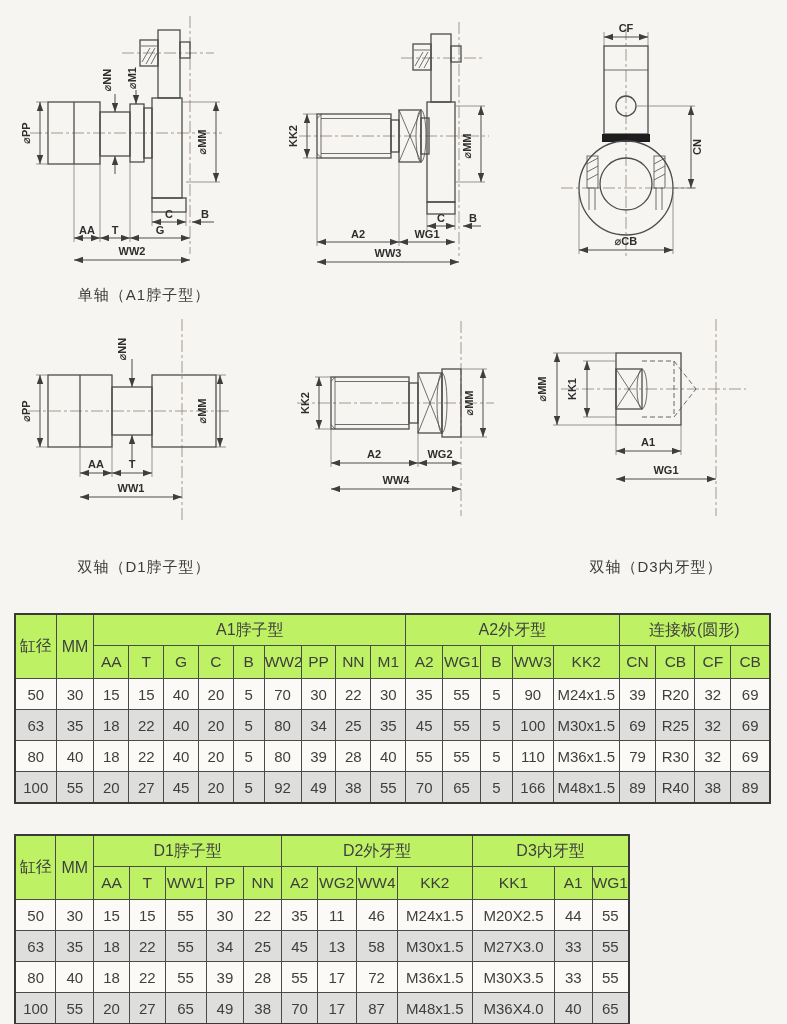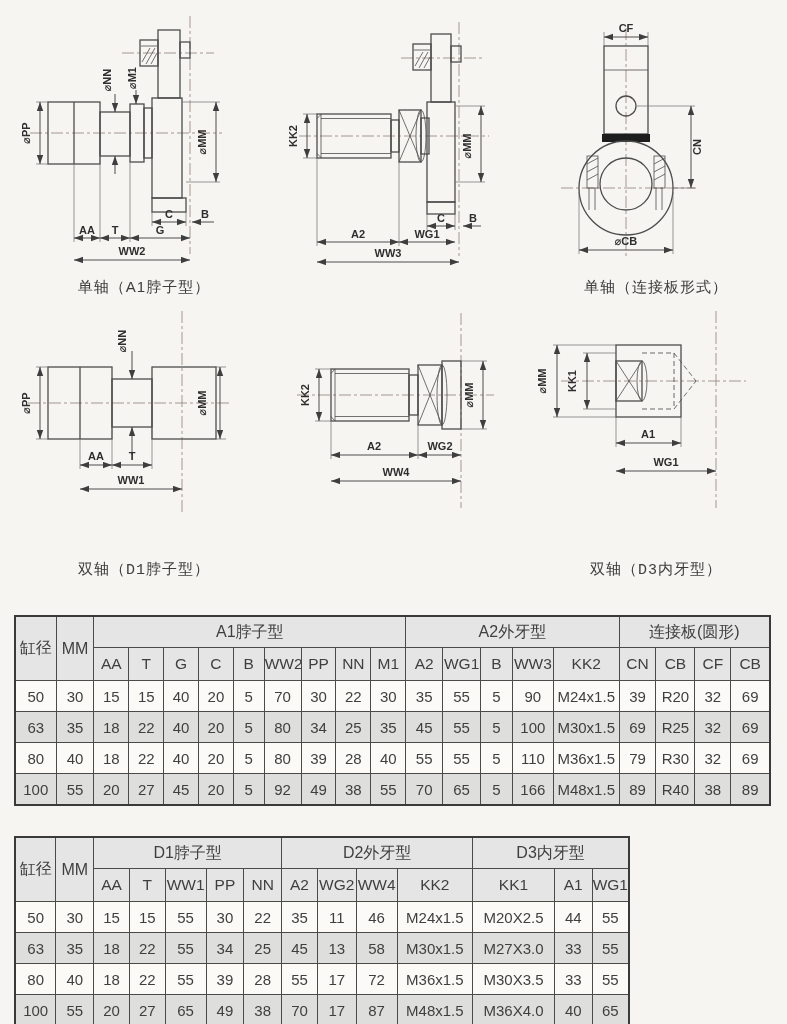--- a/index.html
+++ b/index.html
@@ -2,38 +2,38 @@
 <html><head>
 <meta charset="utf-8">
 <style>
   html,body{margin:0;padding:0;}
   .page{position:relative;width:787px;height:1024px;background:#f7f5f2;
         font-family:"Liberation Sans","DejaVu Sans",sans-serif;color:#333;overflow:hidden;}
 
   
   .diagrams{display:grid;grid-template-columns:268px 252px 252px;padding:6px 4px 0 10px;}
   .diagram{margin:0;text-align:center;}
-  .diagram figcaption{font-size:15px;color:#3c3c3c;letter-spacing:1px;margin-top:0;}
-  .row2 .diagram figcaption{margin-top:18px;font-family:Liberation Mono, monospace;}
+  .diagram figcaption{font-size:15px;color:#3c3c3c;letter-spacing:1px;margin-top:8px;}
+  .row2 .diagram figcaption{margin-top:8px;}
 
   svg .sh{fill:none;stroke:#4c4c4c;stroke-width:1.3;}
   svg .thin{fill:none;stroke:#4c4c4c;stroke-width:.8;}
   svg .dim{fill:none;stroke:#454545;stroke-width:.95;}
   svg .ext{fill:none;stroke:#6f6f6f;stroke-width:.7;}
   svg .cl{fill:none;stroke:#9a8c82;stroke-width:.9;stroke-dasharray:12 3 3 3;}
   svg .hid{fill:none;stroke:#5a5a5a;stroke-width:.9;stroke-dasharray:5 3;}
   svg .lb{font-family:"Liberation Sans","DejaVu Sans",sans-serif;font-size:11px;font-weight:bold;fill:#2e2e2e;}
   svg .blk{fill:#1d1d1d;stroke:none;}
 
   
   table.dims{border-collapse:collapse;table-layout:fixed;background:#fbfaf7;
              border:2px solid #3a3a3a;font-size:15px;color:#3f3f3f;}
   table.dims th,table.dims td{border:1px solid #4a4a4a;text-align:center;padding:0;
              overflow:hidden;white-space:nowrap;}
-  table.dims th{font-weight:normal;background:#e5e5e5;}
+  table.dims th{font-weight:normal;background:#bef264;}
   table.dims .gh th{height:30px;font-size:16px;}
   table.dims .sh2 th{height:32px;font-size:15.5px;}
   table.dims td{height:30px;}
   table.dims tr.alt td{background:#dededc;}
   th.cyl{padding:0 11px;white-space:normal;word-break:break-all;line-height:1.15;font-size:15px;}
   #tableA{margin:36px 0 0 14px;width:757px;}
   #tableB{margin:30px 0 0 14px;width:616px;}
 </style>
 </head>
 <body>
@@ -191,21 +191,20 @@
         <line class="ext" x1="106" y1="100" x2="164" y2="100"></line>
         <line class="ext" x1="143" y1="182" x2="164" y2="182"></line>
         <line class="dim" x1="160" y1="100" x2="160" y2="182" marker-start="url(#as)" marker-end="url(#ae)"></line>
         <text class="lb" text-anchor="middle" transform="rotate(-90 170 141)" x="170" y="141">CN</text>
 
         <line class="ext" x1="48" y1="186" x2="48" y2="248"></line>
         <line class="ext" x1="142" y1="186" x2="142" y2="248"></line>
         <line class="dim" x1="48" y1="244" x2="142" y2="244" marker-start="url(#as)" marker-end="url(#ae)"></line>
         <text class="lb" text-anchor="middle" x="95" y="239">⌀CB</text>
       </svg>
-      <figcaption>单轴（连接板形式）</figcaption>
     </figure>
   </div>
 
   <div class="diagrams row2">
 
     <figure class="diagram">
       <svg width="260" height="235" viewBox="0 0 260 235">
         <line class="cl" x1="14" y1="100" x2="218" y2="100"></line>
         <line class="cl" x1="168" y1="8" x2="168" y2="212"></line>
         <rect class="sh" x="34" y="64" width="64" height="72"></rect>

